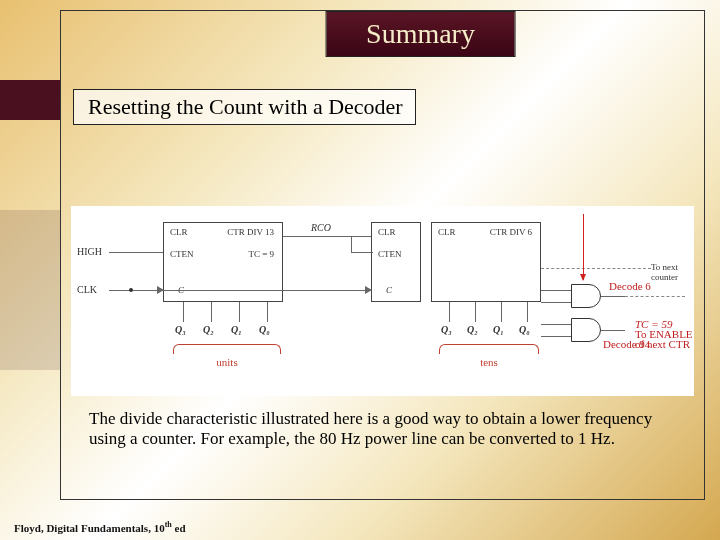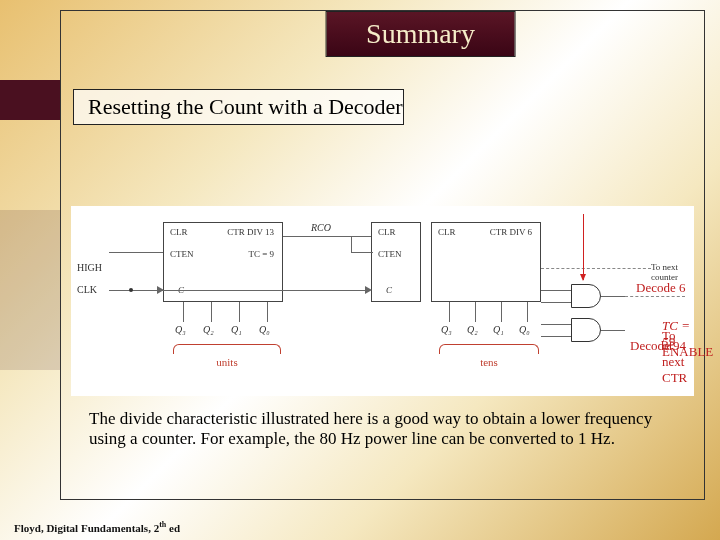--- a/index.html
+++ b/index.html
@@ -35,21 +35,21 @@
     color: #f5ecc8;
     font-size: 28px;
     font-weight: normal;
     margin-left: 38px;
   }
   .subtitle-box {
     position: absolute;
     left: 12px; top: 78px;
     border: 1px solid #222;
     background: rgba(255,255,255,0.7);
-    padding: 4px 0 4px 14px;
+    padding: 4px 12px 4px 14px;
     font-size: 22px;
   }
   .body1 {
     position: absolute;
     left: 30px; right: 30px; top: 128px;
     font-size: 20px;
     line-height: 1.25;
   }
   .diagram-area {
     position: absolute;
@@ -85,21 +85,21 @@
   .wire-h { height:1px; }
   .wire-v { width:1px; }
   .dot { position:absolute; width:4px; height:4px; background:#333; border-radius:50%; transform:translate(-50%,-50%); }
   .tri-r {
     position:absolute; width:0; height:0;
     border-top:4px solid transparent; border-bottom:4px solid transparent;
     border-left:7px solid #666;
     transform:translateY(-50%);
   }
   .ilabel { position:absolute; font-size:10px; color:#333; }
-  .olabel { position:absolute; font-size:10px; color:#333; font-style:italic; }
+  .olabel { position:absolute; font-size:10px; color:#333; font-style:italic;font-weight:bold; }
   .brace-u {
     position:absolute; height:10px;
     border-top:1px solid #c04030;
     border-left:1px solid #c04030;
     border-right:1px solid #c04030;
     border-radius: 6px 6px 0 0;
   }
   .brace-lbl { position:absolute; font-size:11px; color:#c04030; text-align:center; }
   .red-arrow { position:absolute; width:1px; background:#d02020; }
   .red-arrow::after {
@@ -107,38 +107,38 @@
     border-left:3.5px solid transparent; border-right:3.5px solid transparent;
     border-top:7px solid #d02020;
   }
   .and-gate {
     position:absolute;
     border:1px solid #333; border-left:1px solid #333;
     border-radius: 0 14px 14px 0;
     background:#fff;
   }
   .dash { position:absolute; border-top:1px dashed #888; height:0; }
-  .red-txt { color:#c02020; font-size:13px;margin-left:27px; }
+  .red-txt { color:#c02020; font-size:11px; }
 </style>
 </head>
 <body>
 
 <div class="bg-accent-left"></div>
 <div class="bg-accent-left2"></div>
 
 <div class="content">
 
   <div class="title-box">Summary</div>
 
   <div class="subtitle-box">Resetting the Count with a Decoder</div>
 
 
   <div class="diagram-area">
 
-    <div class="ilabel" style="left:6px; top:56px;">HIGH</div>
+    <div class="ilabel" style="left:6px; top:40px;">HIGH</div>
     <div class="ilabel" style="left:6px; top:78px;">CLK</div>
 
     <div class="wire wire-h" style="left:38px; top:46px; width:54px;"></div>
     <div class="wire wire-h" style="left:38px; top:84px; width:54px;"></div>
     <div class="tri-r" style="left:86px; top:84px;"></div>
 
     <div class="block" style="left:92px; top:16px; width:120px; height:80px;">
       <span class="blabel" style="left:6px; top:4px;">CLR</span>
       <span class="blabel" style="right:8px; top:4px;">CTR DIV 13</span>
       <span class="blabel" style="left:6px; top:26px;">CTEN</span>
@@ -213,15 +213,15 @@
     <div class="dash" style="left:470px; top:62px; width:110px;"></div>
 
     <div class="red-arrow" style="left:512px; top:8px; height:66px;"></div>
   </div>
 
   <div class="body2">The divide characteristic illustrated here is a good way to obtain a lower frequency using a counter. For example, the 80 Hz power line can be converted to 1 Hz.</div>
 </div>
 
 <div class="footer">
   <div class="left">
-    <span>Floyd, Digital Fundamentals, 2</span><sup>th</sup><span> ed</span>
+    <span>Floyd, Digital Fundamentals, 10</span><sup>th</sup><span> ed</span>
   </div>
 </div>
 
 </body></html>

